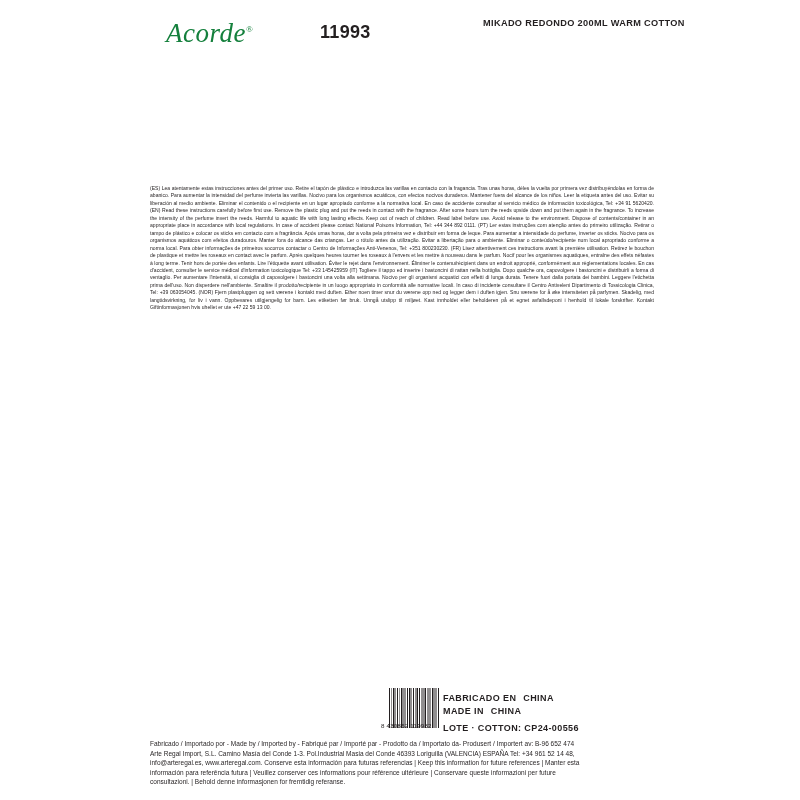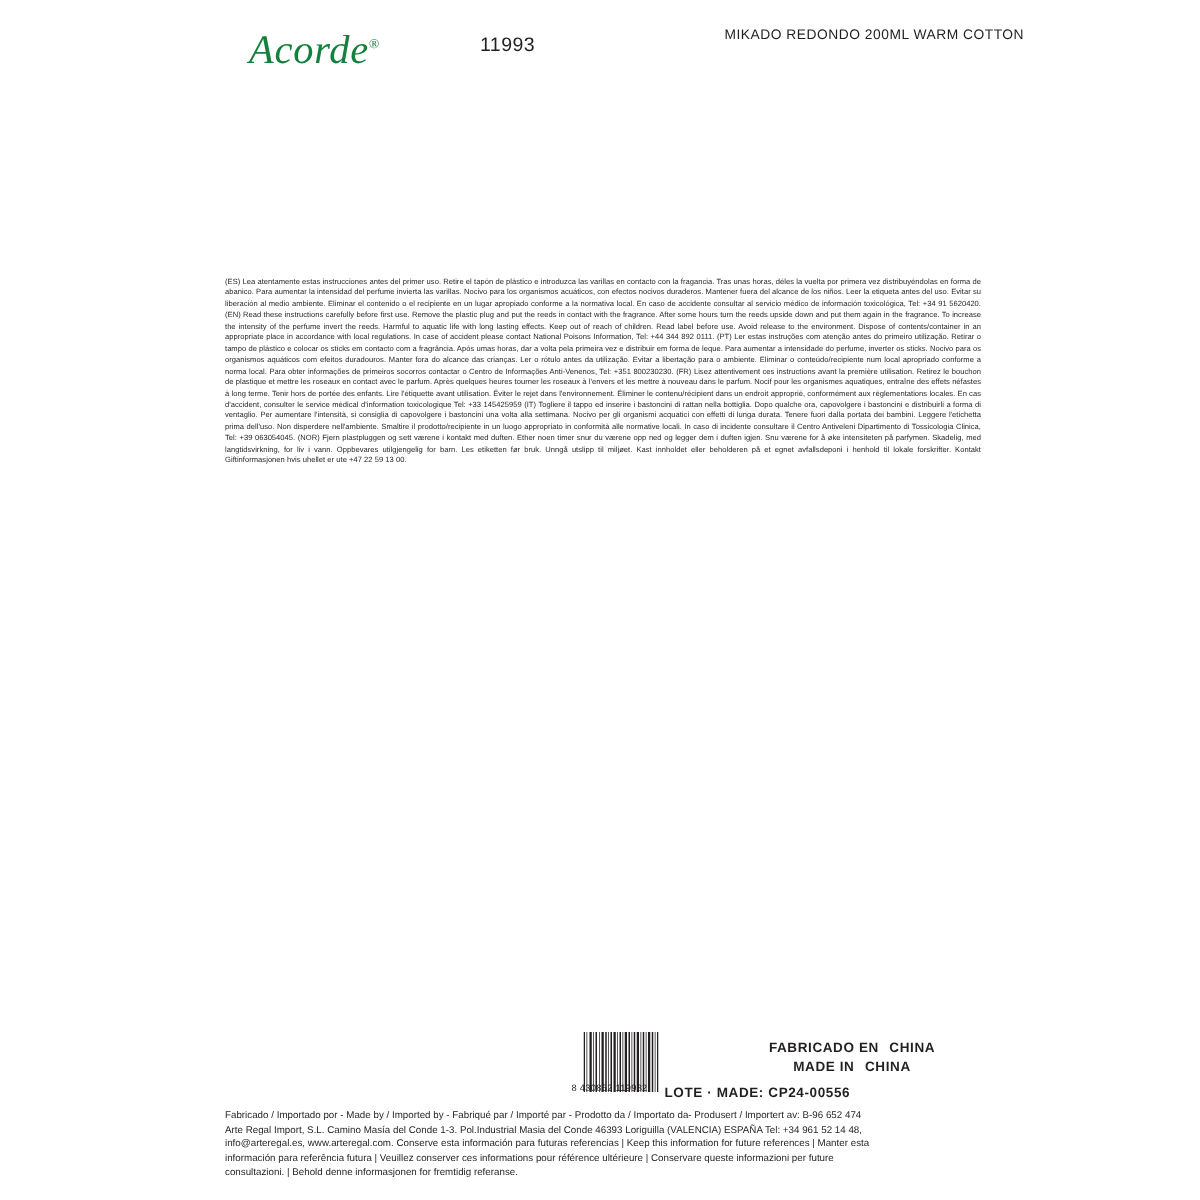--- a/index.html
+++ b/index.html
@@ -34,34 +34,34 @@
   }
   .brand .reg {
     font-size: 9px;
     vertical-align: super;
     font-style: normal;
   }
   .ref-code {
     position: absolute;
     left: 320px;
     top: 22px;
-    font-size: 13px;
-    font-weight: normal;
+    font-size: 18px;
+    font-weight: bold;
     letter-spacing: 0.3px;
     color: #231f20;
   }
   .title-block {
     position: absolute;
     left: 447px;
     top: 17px;
     width: 330px;
   }
   .title-block .line {
     font-size: 9.2px;
-    font-weight: normal;
+    font-weight: bold;
     letter-spacing: 0.35px;
     line-height: 13px;
     color: #231f20;
     text-transform: uppercase;
     white-space: nowrap;
     padding-left: 36px;
   }
 
   
   .instructions {
@@ -82,21 +82,20 @@
     left: 443px;
     top: 692px;
     width: 250px;
   }
   .made-line {
     font-size: 9px;
     font-weight: bold;
     letter-spacing: 0.4px;
     line-height: 12.5px;
     white-space: nowrap;
-    text-align: center;
   }
   .made-line .sp {
     display: inline-block;
     width: 7px;
   }
   .lote-line {
     margin-top: 6px;
     font-size: 9px;
     font-weight: bold;
     letter-spacing: 0.4px;
@@ -193,21 +192,21 @@
   <div class="barcode-digits">8 430852 119932</div>
 
   <div class="made-block">
     <div class="made-line">
       <span>FABRICADO EN</span><span class="sp"></span><span>CHINA</span>
     </div>
     <div class="made-line">
       <span>MADE IN</span><span class="sp"></span><span>CHINA</span>
     </div>
     <div class="lote-line">
-      <span>LOTE · MADE:</span>
+      <span>LOTE · COTTON:</span>
       <span>CP24-00556</span>
     </div>
   </div>
 
   <div class="footer">
     <p>Fabricado / Importado por - Made by / Imported by - Fabriqué par / Importé par - Prodotto da / Importato da- Produsert / Importert av: B-96 652 474</p>
     <p>Arte Regal Import, S.L. Camino Masía del Conde 1-3. Pol.Industrial Masia del Conde 46393 Loriguilla (VALENCIA) ESPAÑA Tel: +34 961 52 14 48,</p>
     <p>info@arteregal.es, www.arteregal.com. Conserve esta información para futuras referencias | Keep this information for future references | Manter esta</p>
     <p>información para referência futura | Veuillez conserver ces informations pour référence ultérieure | Conservare queste informazioni per future</p>
     <p>consultazioni. | Behold denne informasjonen for fremtidig referanse.</p>

